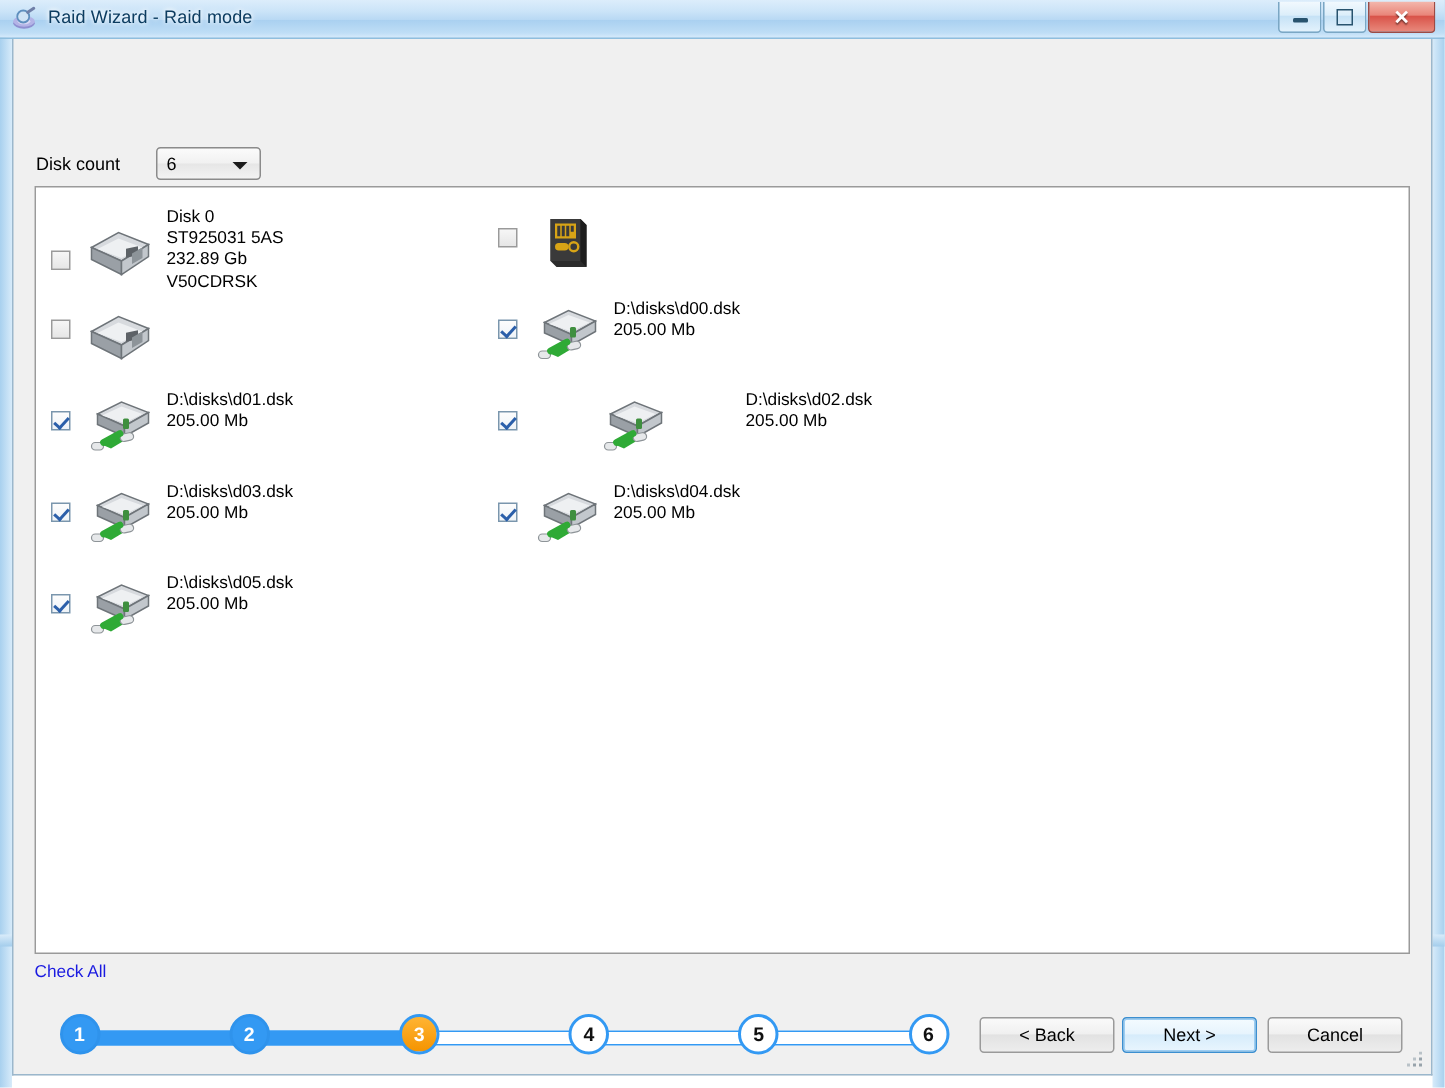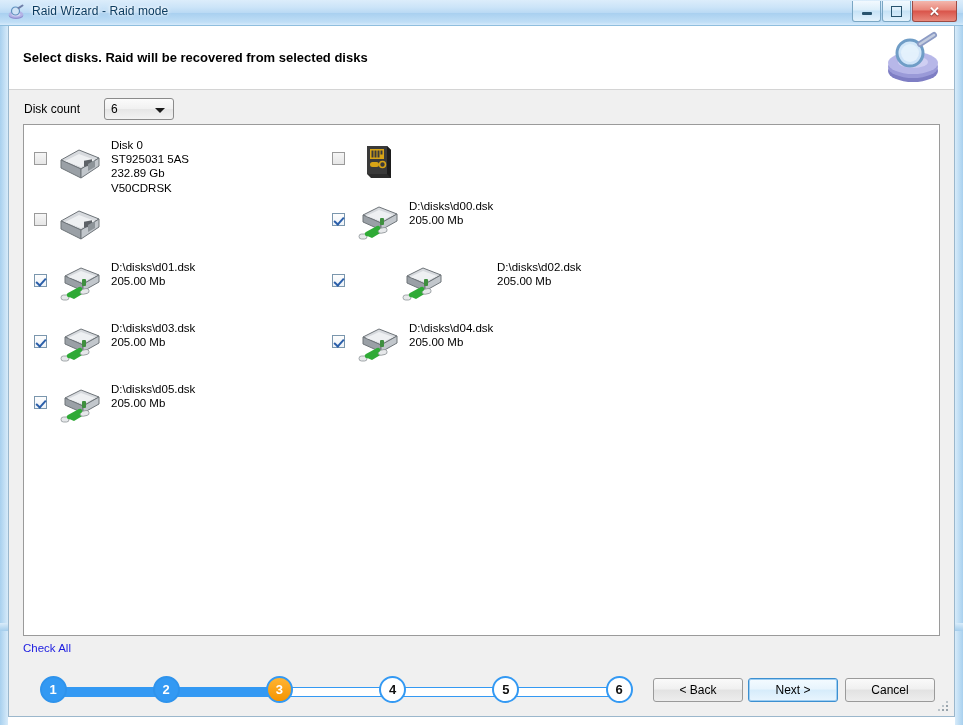--- a/index.html
+++ b/index.html
@@ -273,43 +273,30 @@
       <div class="wbtn close">
         <div class="g">
             <div class="close-glyph">✕</div>
           </div>
       </div>
     </div>
   </div>
 
   <div class="client">
 
-    <div class="header-band">
-      <div class="header-title">Select disks. Raid will be recovered from selected disks</div>
-      <svg class="header-logo" viewBox="0 0 58 54">
-        <ellipse cx="29" cy="40" rx="25" ry="11" fill="#7e7ec4"></ellipse>
-        <ellipse cx="29" cy="36" rx="25" ry="11" fill="#9a9ad8"></ellipse>
-        <ellipse cx="29" cy="32" rx="25" ry="11" fill="#b7b7e8"></ellipse>
-        <ellipse cx="29" cy="31" rx="15" ry="6" fill="#cfcff2"></ellipse>
-        <circle cx="26" cy="22" r="13" fill="#cfe6f8" fill-opacity="0.92" stroke="#6f9dc6" stroke-width="3"></circle>
-        <circle cx="26" cy="22" r="9" fill="#e8f4fd" fill-opacity="0.8"></circle>
-        <line x1="36" y1="13" x2="50" y2="4" stroke="#8c9bc4" stroke-width="6" stroke-linecap="round"></line>
-        <line x1="36" y1="13" x2="50" y2="4" stroke="#c3ccdf" stroke-width="2.6" stroke-linecap="round"></line>
-      </svg>
-    </div>
 
     <div class="diskcount-label">Disk count</div>
     <div class="combo">
       <div class="combo-value">6</div>
       <div class="combo-arrow"></div>
     </div>
 
     <div class="listpanel">
 
-    <div class="disk-item" style="left: 10px; top: 13px;">
+    <div class="disk-item" style="left: 10px; top: 13px; align-items: center;">
           <div class="disk-cb"></div>
           <svg viewBox="0 0 48 44" class="disk-icon">
       <polygon points="6,20 24,10 44,18 26,29" fill="#d7dade" stroke="#6e7479" stroke-width="1"></polygon>
       <polygon points="6,20 6,28 26,38 26,29" fill="#9aa0a6" stroke="#6e7479" stroke-width="1"></polygon>
       <polygon points="44,18 44,26 26,38 26,29" fill="#c2c7cc" stroke="#6e7479" stroke-width="1"></polygon>
       <polygon points="10,21 24,14 40,20 26,27" fill="#eef0f2"></polygon>
       <rect x="29" y="27" width="8" height="6" fill="#5d6267" transform="skewY(-12)"></rect>
       <polygon points="40,20 40,27 33,31 33,24" fill="#8d9499"></polygon>
     </svg>
           <div class="disk-text">

